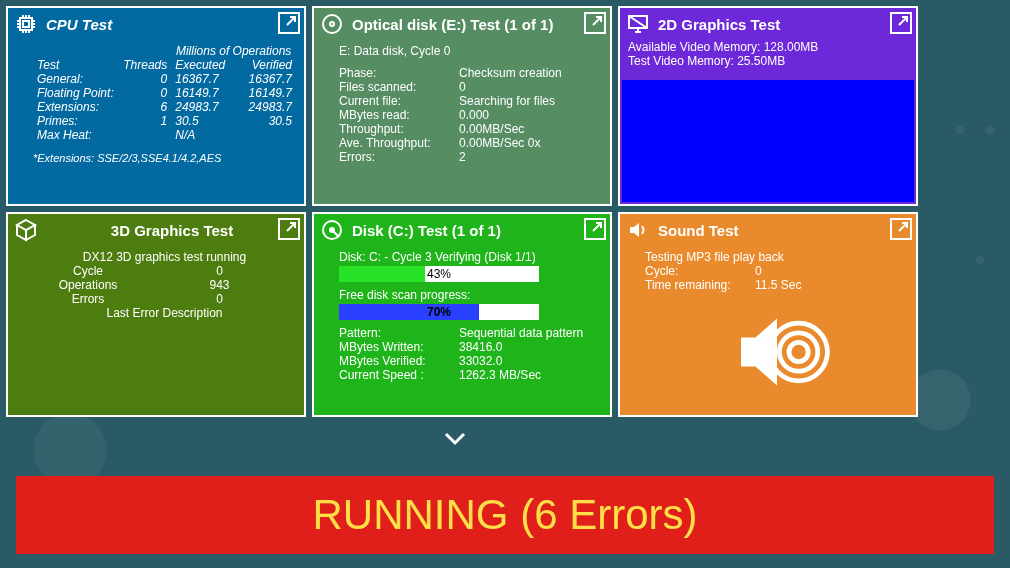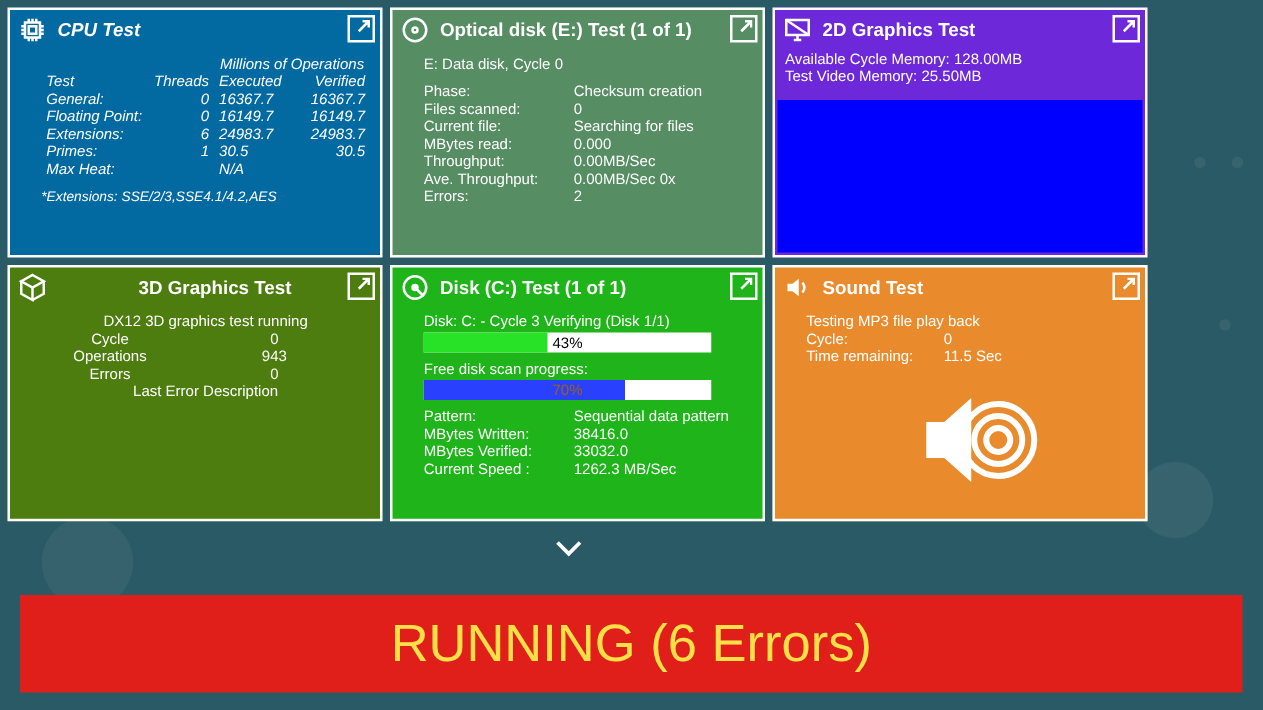--- a/index.html
+++ b/index.html
@@ -70,21 +70,21 @@
   .kv2 .row .k { width: 110px; }
 
   
   .g2d .mem-lines { font-size: 12px; padding: 0 8px; }
   .g2d .blue-area {
     position: absolute; left: 2px; right: 2px; top: 72px; bottom: 2px;
     background: #0000ff;
   }
 
   
-  .prog-wrap { position: relative; height: 16px; background:#fff; margin:2px 0 6px 0; width: 230px; }
+  .prog-wrap { position: relative; height: 16px; background:#fff; margin:2px 0 6px 0; width: 200px; }
   .prog-bar  { position:absolute; left:0; top:0; bottom:0; background:#28e228; }
   .prog-bar.blue { background:#2a40ff; }
   .prog-lbl  { position:absolute; left:0; right:0; top:0; bottom:0; text-align:center; font-size:12px; color:#000; line-height:16px; }
 
   
   .speaker { width: 120px; height: 120px; margin: 0 auto; display:block; }
 
   
   .chev {
     position: absolute; left: 0; right: 100px; top: 430px; text-align:center;
@@ -245,21 +245,21 @@
         </svg>
       </span>
       <span class="title">2D Graphics Test</span>
     </div>
     <div class="expand">
       <svg width="14" height="14" viewBox="0 0 14 14" fill="none" stroke="#fff" stroke-width="2">
           <path d="M5 9 L13 1 M8 1 H13 V6"></path>
         </svg>
     </div>
     <div class="mem-lines">
-      <div>Available Cycle Memory: 128.00MB</div>
+      <div>Available Video Memory: 128.00MB</div>
       <div>Test Video Memory: 25.50MB</div>
     </div>
     <div class="blue-area"></div>
   </div>
 
   <div class="tile g3d">
     <div class="hdr">
       <span class="ico">
         <svg viewBox="0 0 24 24" width="24" height="24" fill="none" stroke="#fff" stroke-width="2">
           <path d="M12 2 L21 7 L12 12 L3 7 Z"></path>
@@ -312,21 +312,21 @@
     </div>
     <div class="body">
       <div>Disk: C: - Cycle 3 Verifying (Disk 1/1)</div>
       <div class="prog-wrap">
         <div class="prog-bar" id="disk-bar1" style="width: 43%;"></div>
         <div class="prog-lbl">43%</div>
       </div>
       <div>Free disk scan progress:</div>
       <div class="prog-wrap">
         <div class="prog-bar blue" id="disk-bar2" style="width: 70%;"></div>
-        <div class="prog-lbl" style="color:#a16207;">70%</div>
+        <div class="prog-lbl" style="color:#000000;font-weight:bold;">70%</div>
       </div>
       <div class="kv" id="disk-rows" style="margin-top:6px;">
           <div class="row">
             <span class="k">Pattern:</span>
             <span class="v">Sequential data pattern</span>
           </div>
           <div class="row">
             <span class="k">MBytes Written:</span>
             <span class="v">38416.0</span>
           </div>

